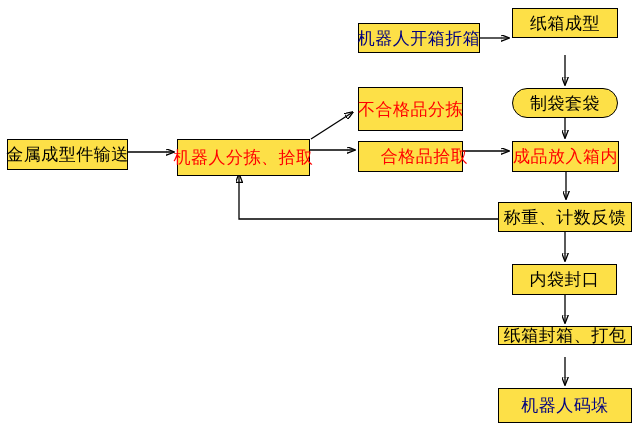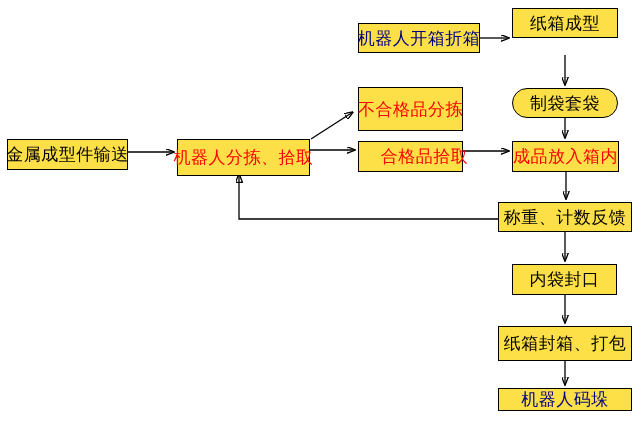--- a/index.html
+++ b/index.html
@@ -64,16 +64,16 @@
   <div class="node" style="left: 7px; top: 139px; width: 121px; height: 31px; color: rgb(0, 0, 0);">金属成型件输送</div>
   <div class="node" style="left: 177px; top: 139px; width: 133px; height: 37px; color: rgb(255, 0, 0);">机器人分拣、拾取</div>
   <div class="node" style="left: 358px; top: 23px; width: 122px; height: 30px; color: rgb(0, 0, 128);">机器人开箱折箱</div>
   <div class="node" style="left: 512px; top: 8px; width: 106px; height: 30px; color: rgb(0, 0, 0);">纸箱成型</div>
   <div class="node" style="left: 358px; top: 87px; width: 105px; height: 44px; color: rgb(255, 0, 0);">不合格品分拣</div>
   <div class="node" style="left: 512px; top: 88px; width: 106px; height: 30px; color: rgb(0, 0, 0); border-radius: 15px;">制袋套袋</div>
   <div class="node" style="left: 358px; top: 141px; width: 105px; height: 31px; color: rgb(255, 0, 0); padding-left: 28px;">合格品拾取</div>
   <div class="node" style="left: 512px; top: 141px; width: 107px; height: 31px; color: rgb(255, 0, 0);">成品放入箱内</div>
   <div class="node" style="left: 498px; top: 202px; width: 134px; height: 30px; color: rgb(0, 0, 0);">称重、计数反馈</div>
   <div class="node" style="left: 512px; top: 264px; width: 105px; height: 31px; color: rgb(0, 0, 0);">内袋封口</div>
-  <div class="node" style="left: 498px; top: 326px; width: 134px; height: 35px; color: rgb(0, 0, 0);">纸箱封箱、打包</div>
-  <div class="node" style="left: 498px; top: 388px; width: 134px; height: 23px; color: rgb(0, 0, 128);">机器人码垛</div>
+  <div class="node" style="left: 498px; top: 326px; width: 134px; height: 19px; color: rgb(0, 0, 0);">纸箱封箱、打包</div>
+  <div class="node" style="left: 498px; top: 388px; width: 134px; height: 35px; color: rgb(0, 0, 128);">机器人码垛</div>
 
 </div>
 
 </body></html>

